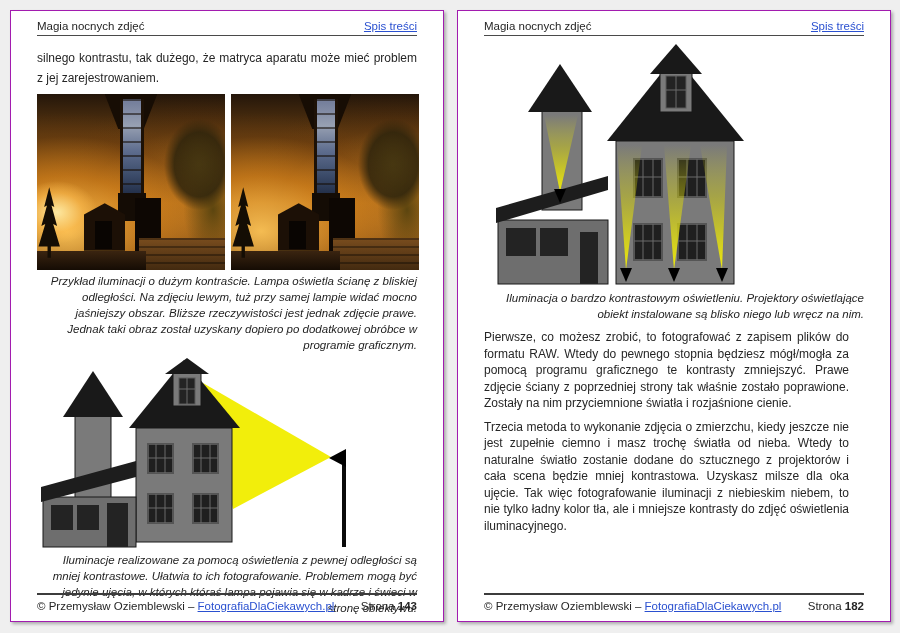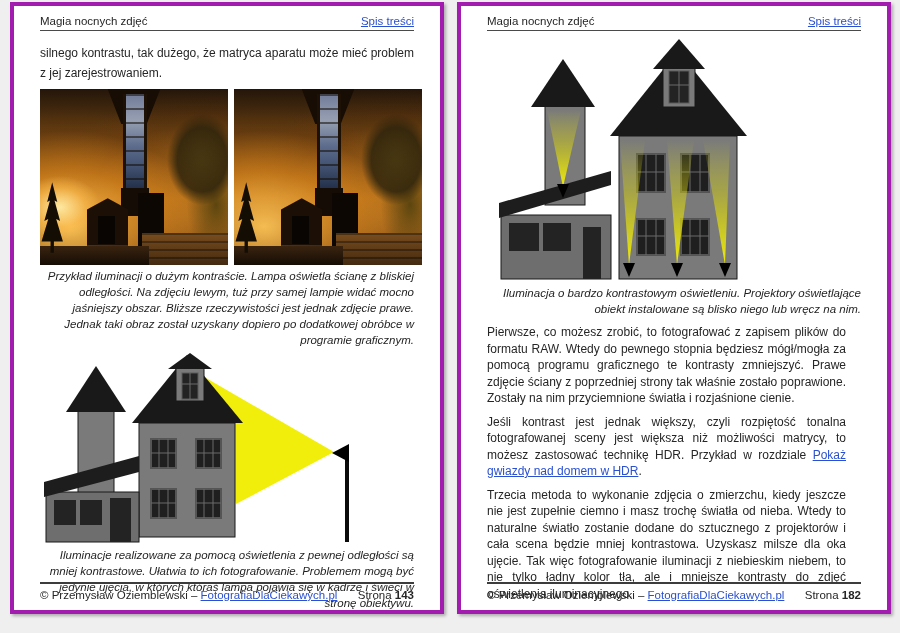--- a/index.html
+++ b/index.html
@@ -6,23 +6,23 @@
   body{
     width:900px;height:633px;
     background:#efefef;
     font-family:"Liberation Sans", sans-serif;
     color:#1c1c1c;
     position:relative;
     overflow:hidden;
   }
   .canvas{position:absolute;inset:0;}
   .page{
-    position:absolute;top:2px;width:434px;height:612px;
+    position:absolute;top:10px;width:434px;height:612px;
     background:#ffffff;
-    border:4px solid #a21caf;
+    border:1px solid #a21caf;
     box-shadow:2px 2px 3px rgba(0,0,0,.28);
     box-sizing:border-box;
   }
   .page-left{left:10px;}
   .page-right{left:457px;}
 
   .page-header{
     margin:9px 26px 0 26px;
     padding-bottom:3px;
     border-bottom:1px solid #4a4a4a;
@@ -241,21 +241,20 @@
           <polygon points="178,226 190,226 184,240" fill="#000000"></polygon>
           <polygon points="210,103 237,103 232,228" fill="url(#coneGrad)"></polygon>
           <polygon points="226,226 238,226 232,240" fill="#000000"></polygon>
         </svg>
       </div>
 
       <p class="caption">Iluminacja o bardzo kontrastowym oświetleniu. Projektory oświetlające obiekt instalowane są blisko niego lub wręcz na nim.</p>
 
 
       <p class="body-text">Pierwsze, co możesz zrobić, to fotografować z zapisem plików do formatu RAW. Wtedy do pewnego stopnia będziesz mógł/mogła za pomocą programu graficznego te kontrasty zmniejszyć. Prawe zdjęcie ściany z poprzedniej strony tak właśnie zostało poprawione. Zostały na nim przyciemnione światła i rozjaśnione cienie.</p>
-      <p class="body-text"><span>Jeśli kontrast jest jednak większy, czyli rozpiętość tonalna fotografowanej sceny jest większa niż możliwości matrycy, to możesz zastosować technikę HDR. Przykład w rozdziale </span><span class="text-link">Pokaż gwiazdy nad domem w HDR</span><span>.</span></p>
       <p class="body-text">Trzecia metoda to wykonanie zdjęcia o zmierzchu, kiedy jeszcze nie jest zupełnie ciemno i masz trochę światła od nieba. Wtedy to naturalne światło zostanie dodane do sztucznego z projektorów i cała scena będzie mniej kontrastowa. Uzyskasz milsze dla oka ujęcie. Tak więc fotografowanie iluminacji z niebieskim niebem, to nie tylko ładny kolor tła, ale i mniejsze kontrasty do zdjęć oświetlenia iluminacyjnego.</p>
     </div>
     <div class="page-footer">
       <span><span>© Przemysław Oziemblewski – </span><span class="site-link">FotografiaDlaCiekawych.pl</span></span>
       <span class="footer-page"><span>Strona</span> <b>182</b></span>
     </div>
   </div>
 
 </div>
 

